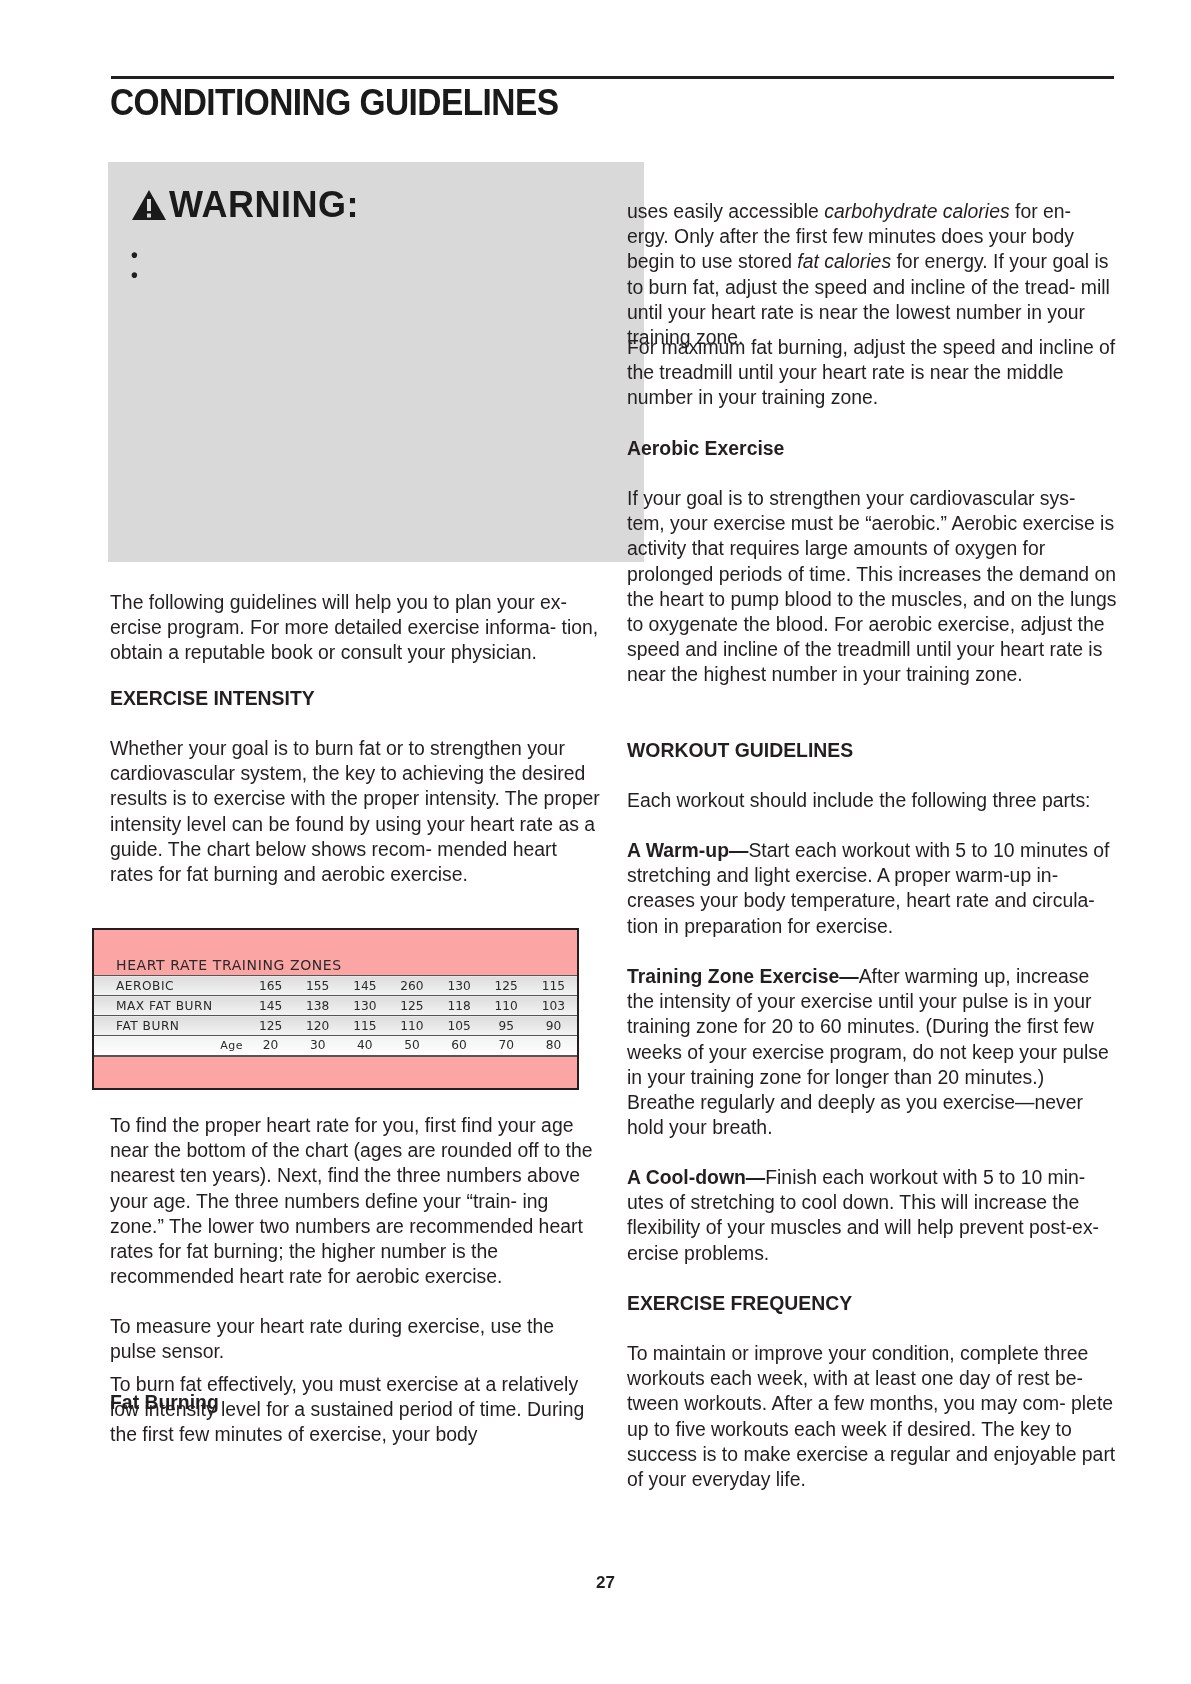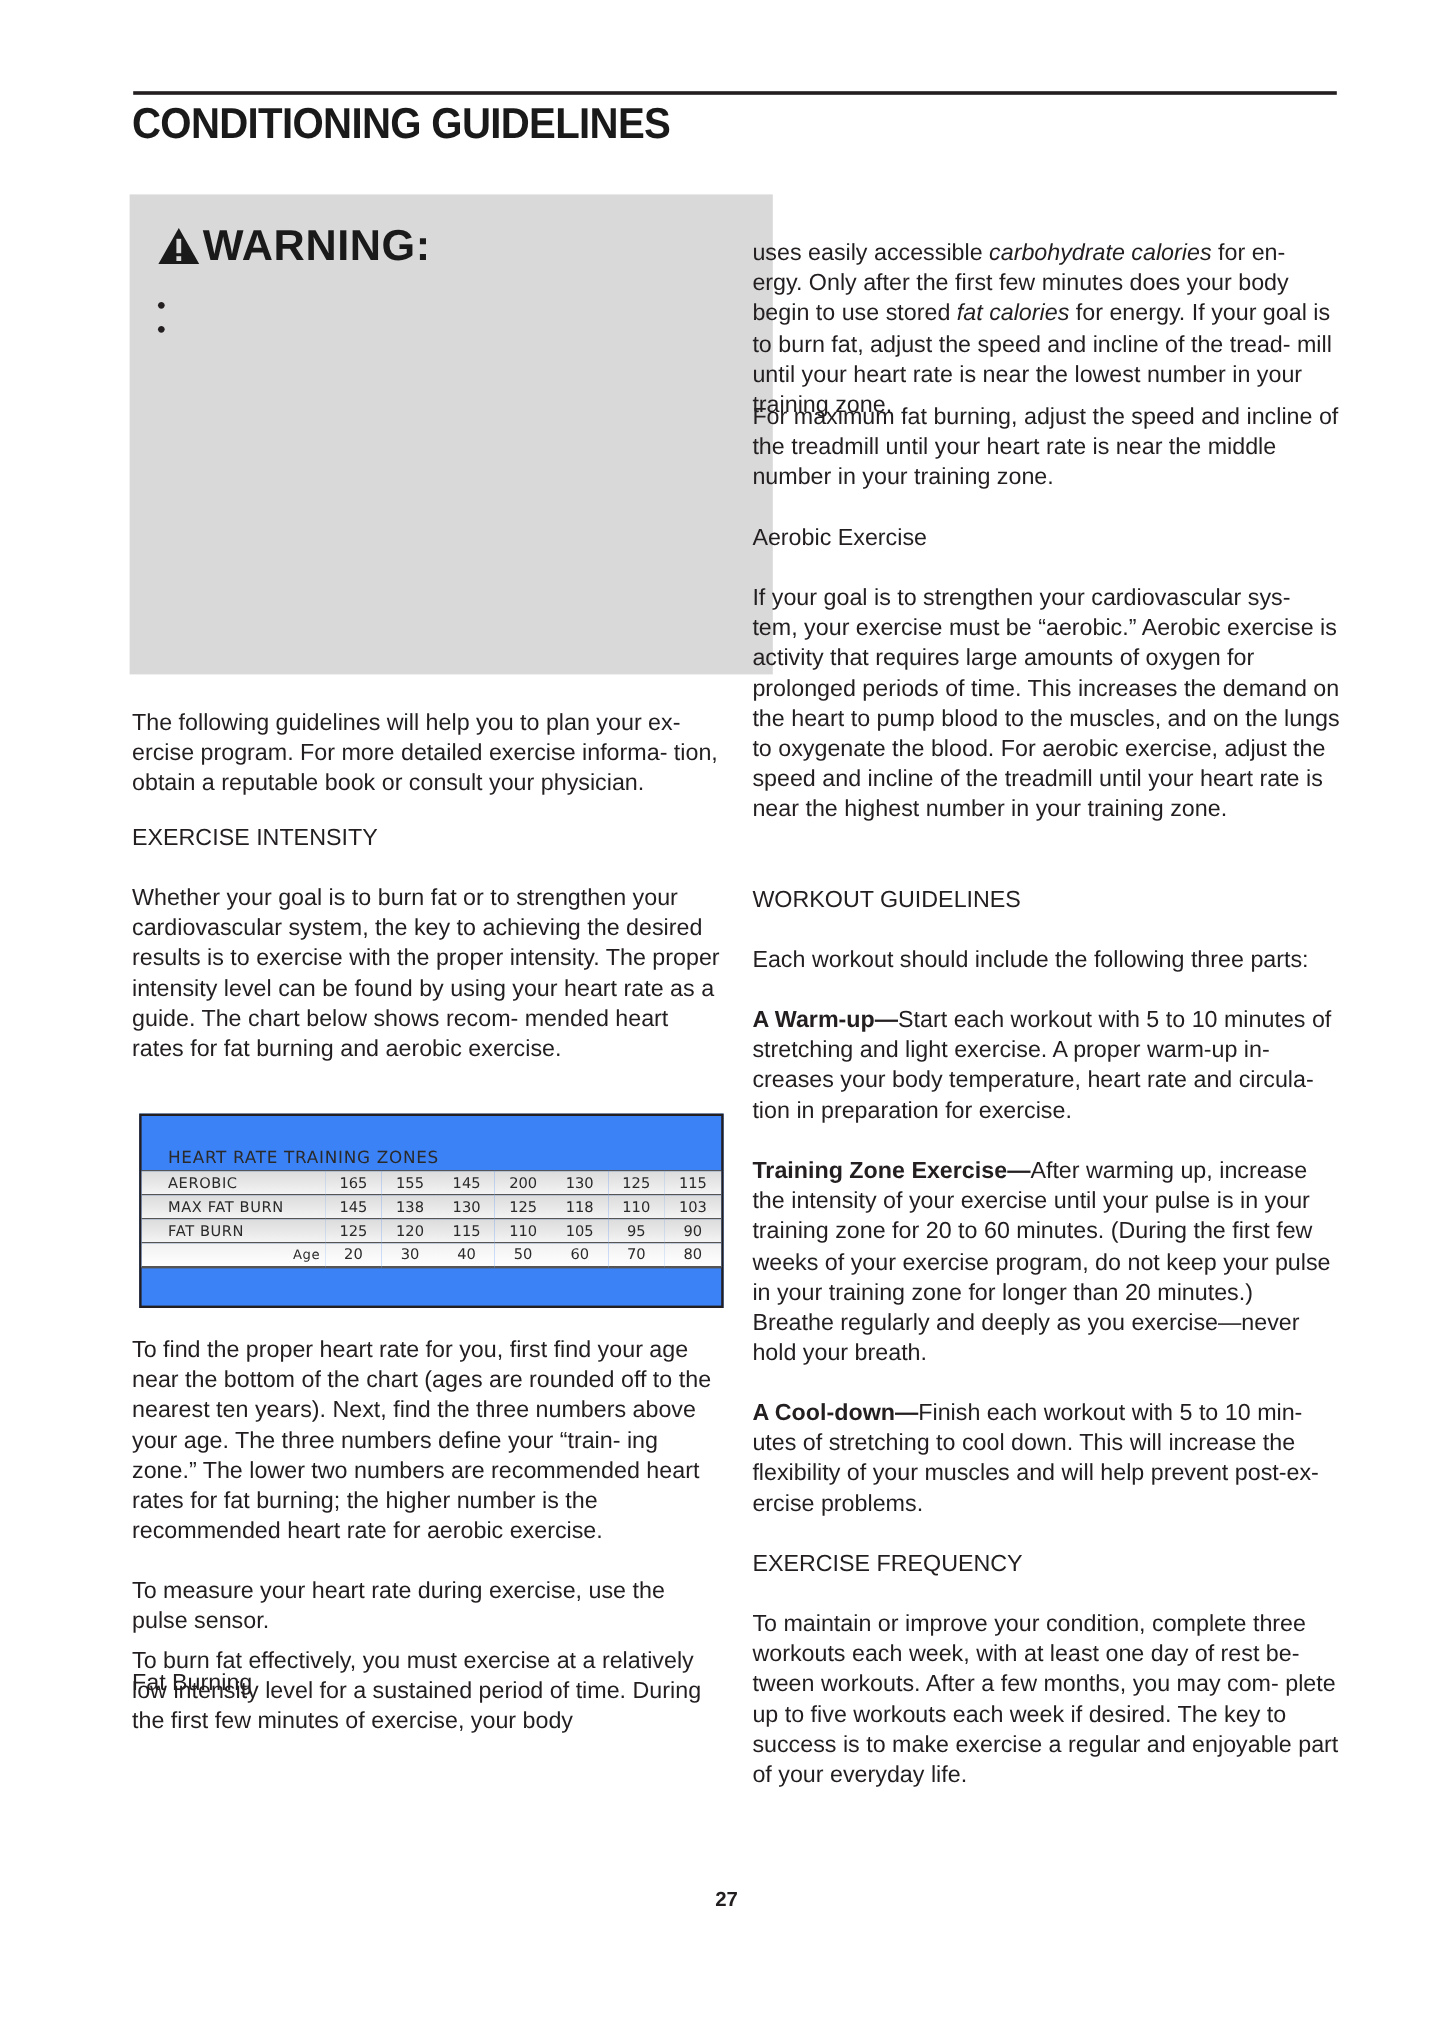--- a/index.html
+++ b/index.html
@@ -27,26 +27,26 @@
   }
   .warning-title svg { width: 36px; height: 32px; margin-right: 2px; }
   .warning-list { position: absolute; left: 20px; top: 81px; width: 440px; margin: 0; padding: 0; list-style: none; }
   .warning-list li {
     position: relative; padding-left: 27px; font-weight: bold; font-size: 19.4px; line-height: 25.2px;
     margin-bottom: 20px;
   }
   .warning-list li .bullet { position: absolute; left: 3px; top: 0; }
 
   .para { position: absolute; margin: 0; }
-  .heading { position: absolute; margin: 0; font-weight: normal; font-size: 19.4px; text-align: right; }
+  .heading { position: absolute; margin: 0; font-weight: bold; font-size: 19.4px; text-align: right; }
   .lead { font-weight: bold; }
 
   .chart-box {
-    position: absolute; left: 116px; top: 928px; width: 483px; height: 158px;
-    border: 2px solid #231f20; background: #3b82f6;
+    position: absolute; left: 92px; top: 928px; width: 483px; height: 158px;
+    border: 2px solid #231f20; background: #fca5a5;
   }
   .chart-title {
     position: absolute; left: 22px; top: 27px; font-family: "DejaVu Sans", sans-serif;
     font-size: 14px; letter-spacing: 0.6px; color: #2a2a2a;
   }
   .chart-table { position: absolute; left: 0; top: 45px; width: 483px; border-collapse: collapse;
     font-family: "DejaVu Sans", sans-serif; font-size: 12.2px; color: #2a2a2a; }
   .chart-table tr { height: 20px; }
   .chart-table tr.data td { background: linear-gradient(#dcdcdc, #f4f4f4); border-top: 1px solid #555; }
   .chart-table tr.age td { border-top: 1px solid #555; border-bottom: 2px solid #555; background: linear-gradient(#f2f2f2,#ffffff); }
@@ -94,21 +94,21 @@
 
 <div class="chart-box">
   <div class="chart-title">HEART RATE TRAINING ZONES</div>
   <table class="chart-table">
     <tbody>
         <tr class="data">
       <td class="label">AEROBIC</td>
       <td>165</td>
       <td>155</td>
       <td>145</td>
-      <td>200</td>
+      <td>260</td>
       <td>130</td>
       <td>125</td>
       <td>115</td>
     </tr>
     <tr class="data">
       <td class="label">MAX FAT BURN</td>
       <td>145</td>
       <td>138</td>
       <td>130</td>
       <td>125</td>

